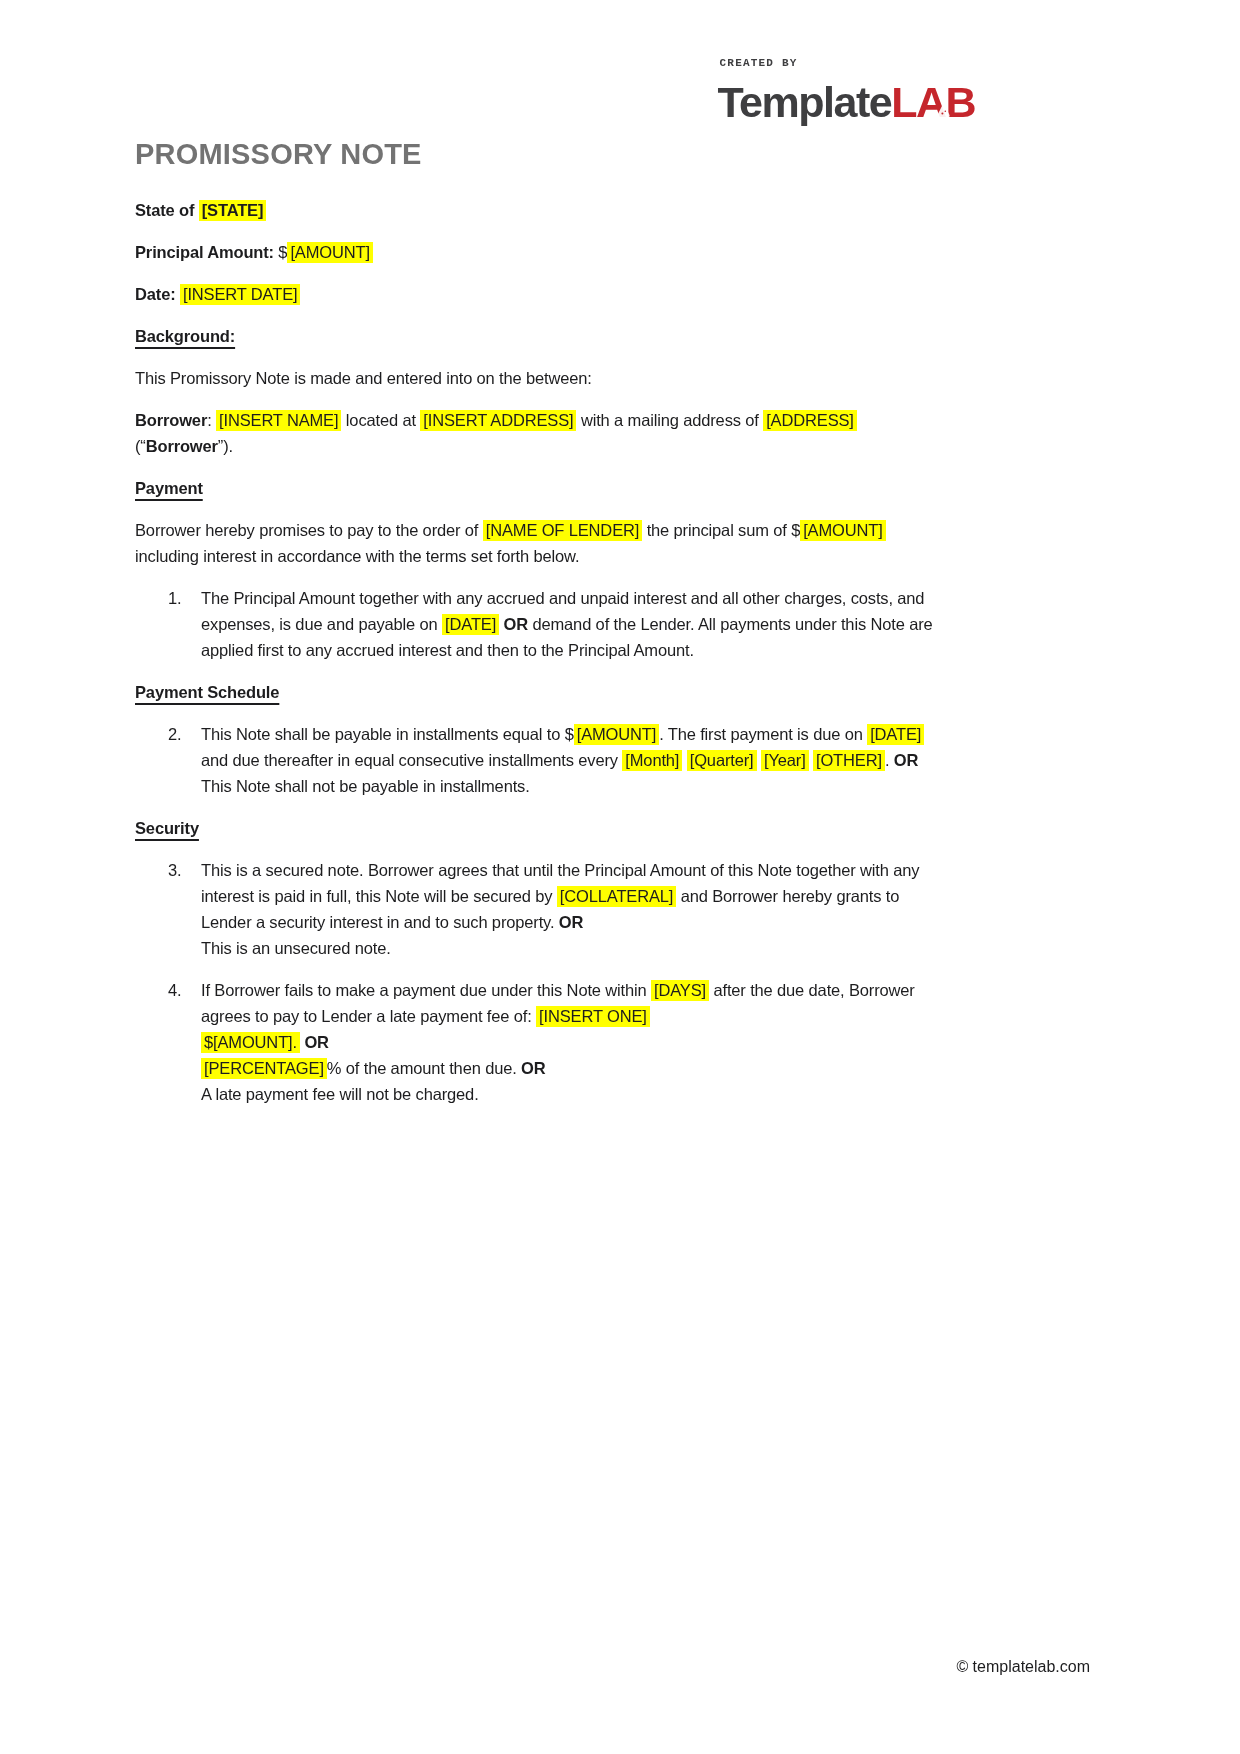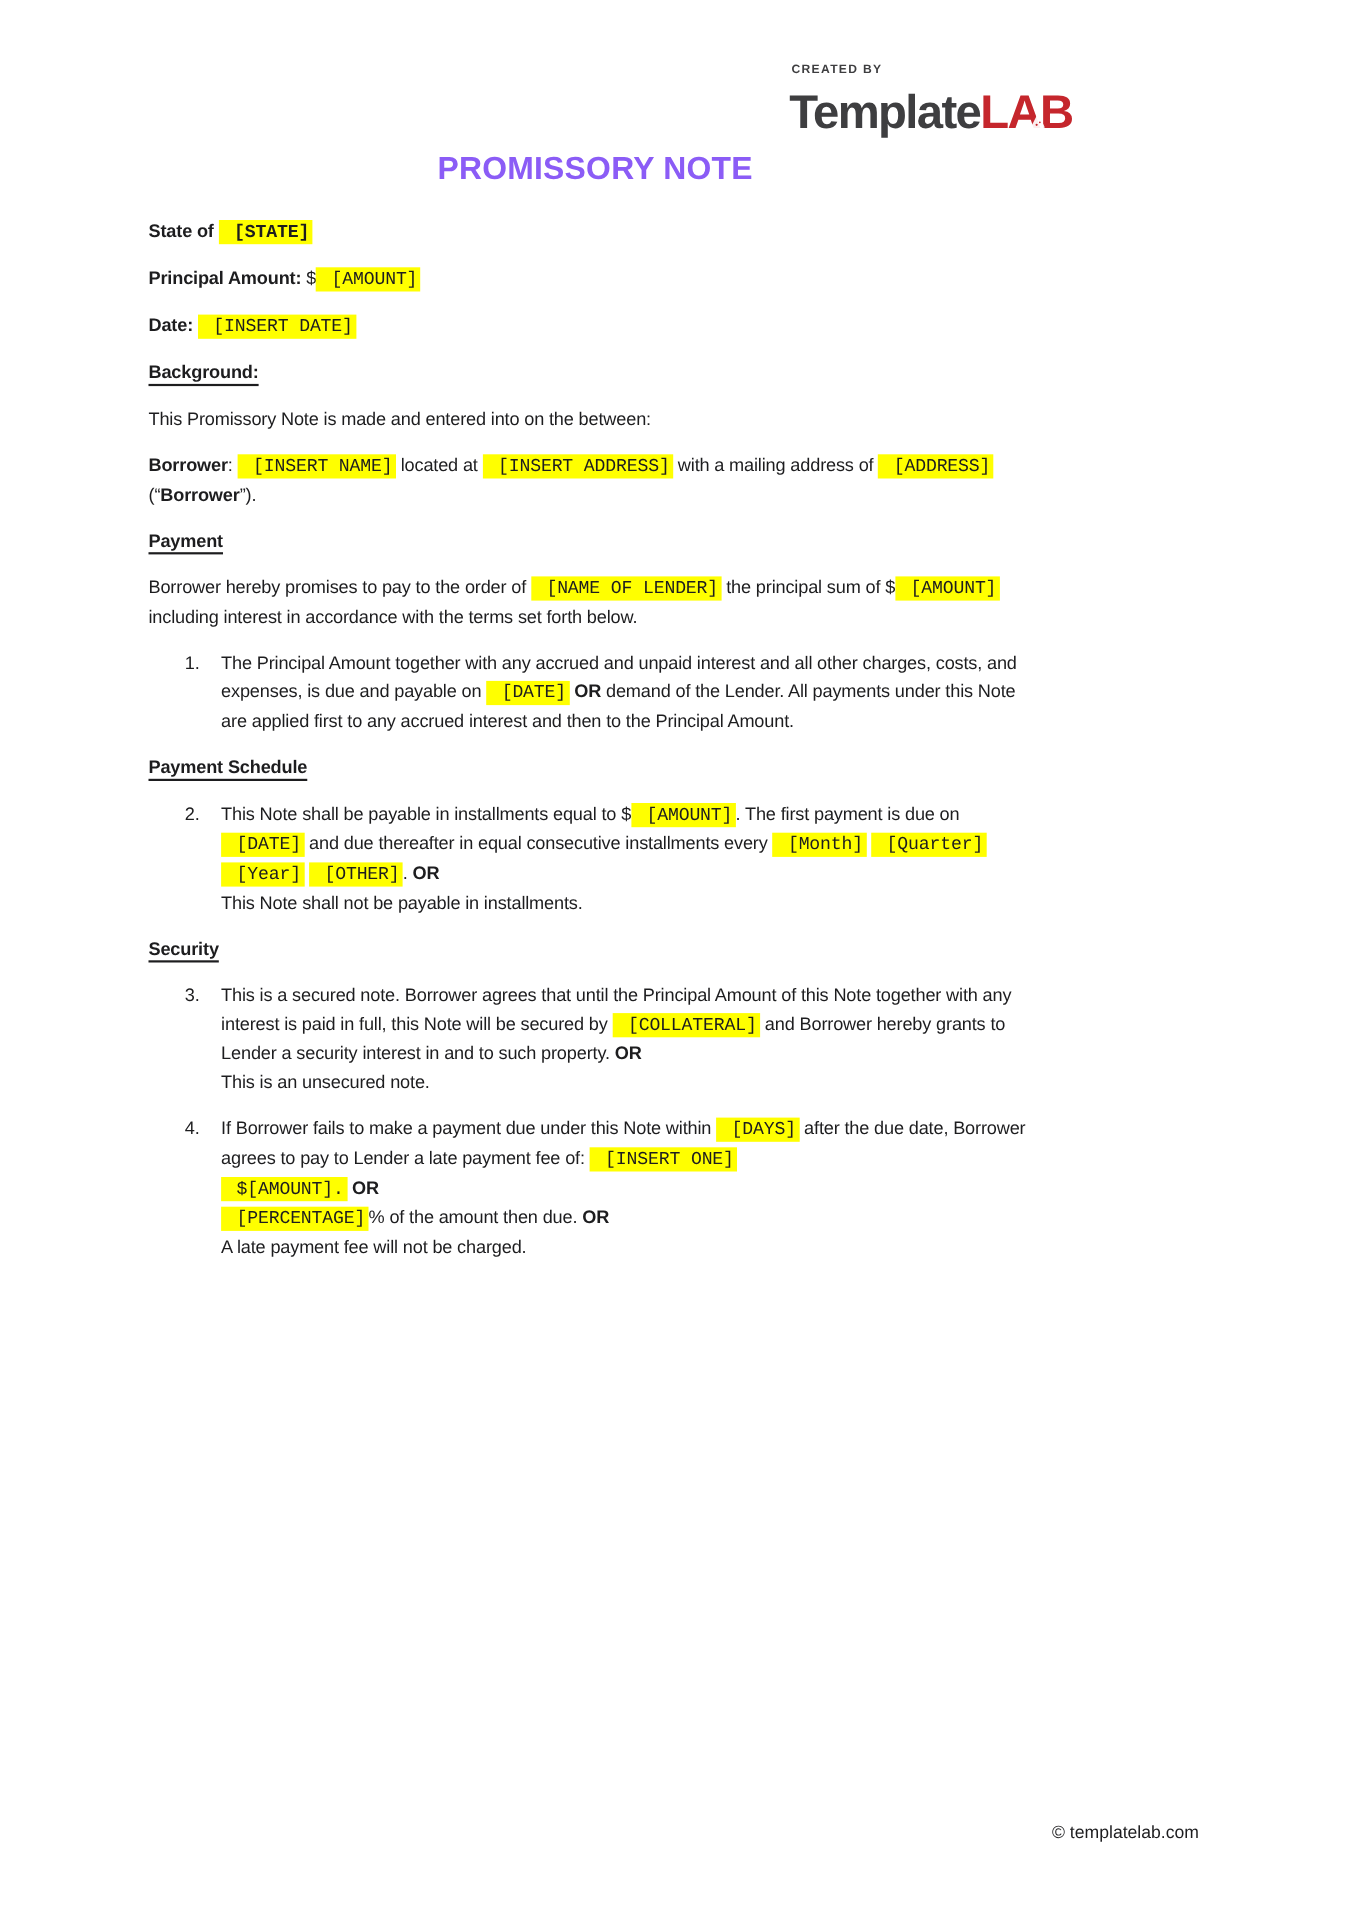--- a/index.html
+++ b/index.html
@@ -8,37 +8,37 @@
     width:1240px;height:1754px;
     background:#ffffff;
     font-family:"Liberation Sans", sans-serif;
     color:var(--txt,#1d1d1f);
     overflow:hidden;
   }
   
   .logo{position:absolute;top:58px;right:265px;text-align:left;line-height:1;}
   .created-by{
     font-size:11px;font-weight:700;letter-spacing:1.2px;
-    color:var(--logo-gray,#3e3e40);margin:0 0 1px 2px;
+    color:var(--logo-gray,#3e3e40);margin:0 0 1px 2px;font-family:Liberation Mono, monospace;
   }
   .logo-word{font-size:43px;font-weight:700;letter-spacing:-1.5px;}
   .logo-gray{color:var(--logo-gray,#3e3e40);}
   .logo-red{color:var(--logo-red,#c5262c);position:relative;display:inline-block;margin-top:11px;}
   .flask{position:absolute;left:53%;bottom:5px;width:15px;height:21px;pointer-events:none;}
   
   .doc{position:absolute;left:135px;top:138px;width:812px;
        font-size:16.5px;line-height:26px;letter-spacing:-0.15px;}
   .doc-title{
-    text-align:center;font-weight:700;font-size:29px;line-height:32px;
-    letter-spacing:0.2px;margin:0 0 27px 0;color:#8b5cf6;
+    text-align:left;font-weight:700;font-size:29px;line-height:32px;
+    letter-spacing:0.2px;margin:0 0 27px 0;color:#737373;
   }
   
   .block{margin:0 0 16px 0;}
   .bold{font-weight:700;}
-  .hl{background:var(--hl,#ffff00);padding:1px 3px 2px 14px;font-family:Liberation Mono, monospace;}
+  .hl{background:var(--hl,#ffff00);padding:1px 3px 2px 3px;}
   .ul{text-decoration:underline;text-decoration-thickness:2px;text-underline-offset:5px;}
   .list-item{display:flex;}
   .num{flex:0 0 33px;padding-left:33px;}
   .li-body{flex:1;}
   
   .footer{
     position:absolute;right:150px;bottom:78px;
     font-size:16px;color:#1d1d1f;letter-spacing:0;
   }
 </style>

